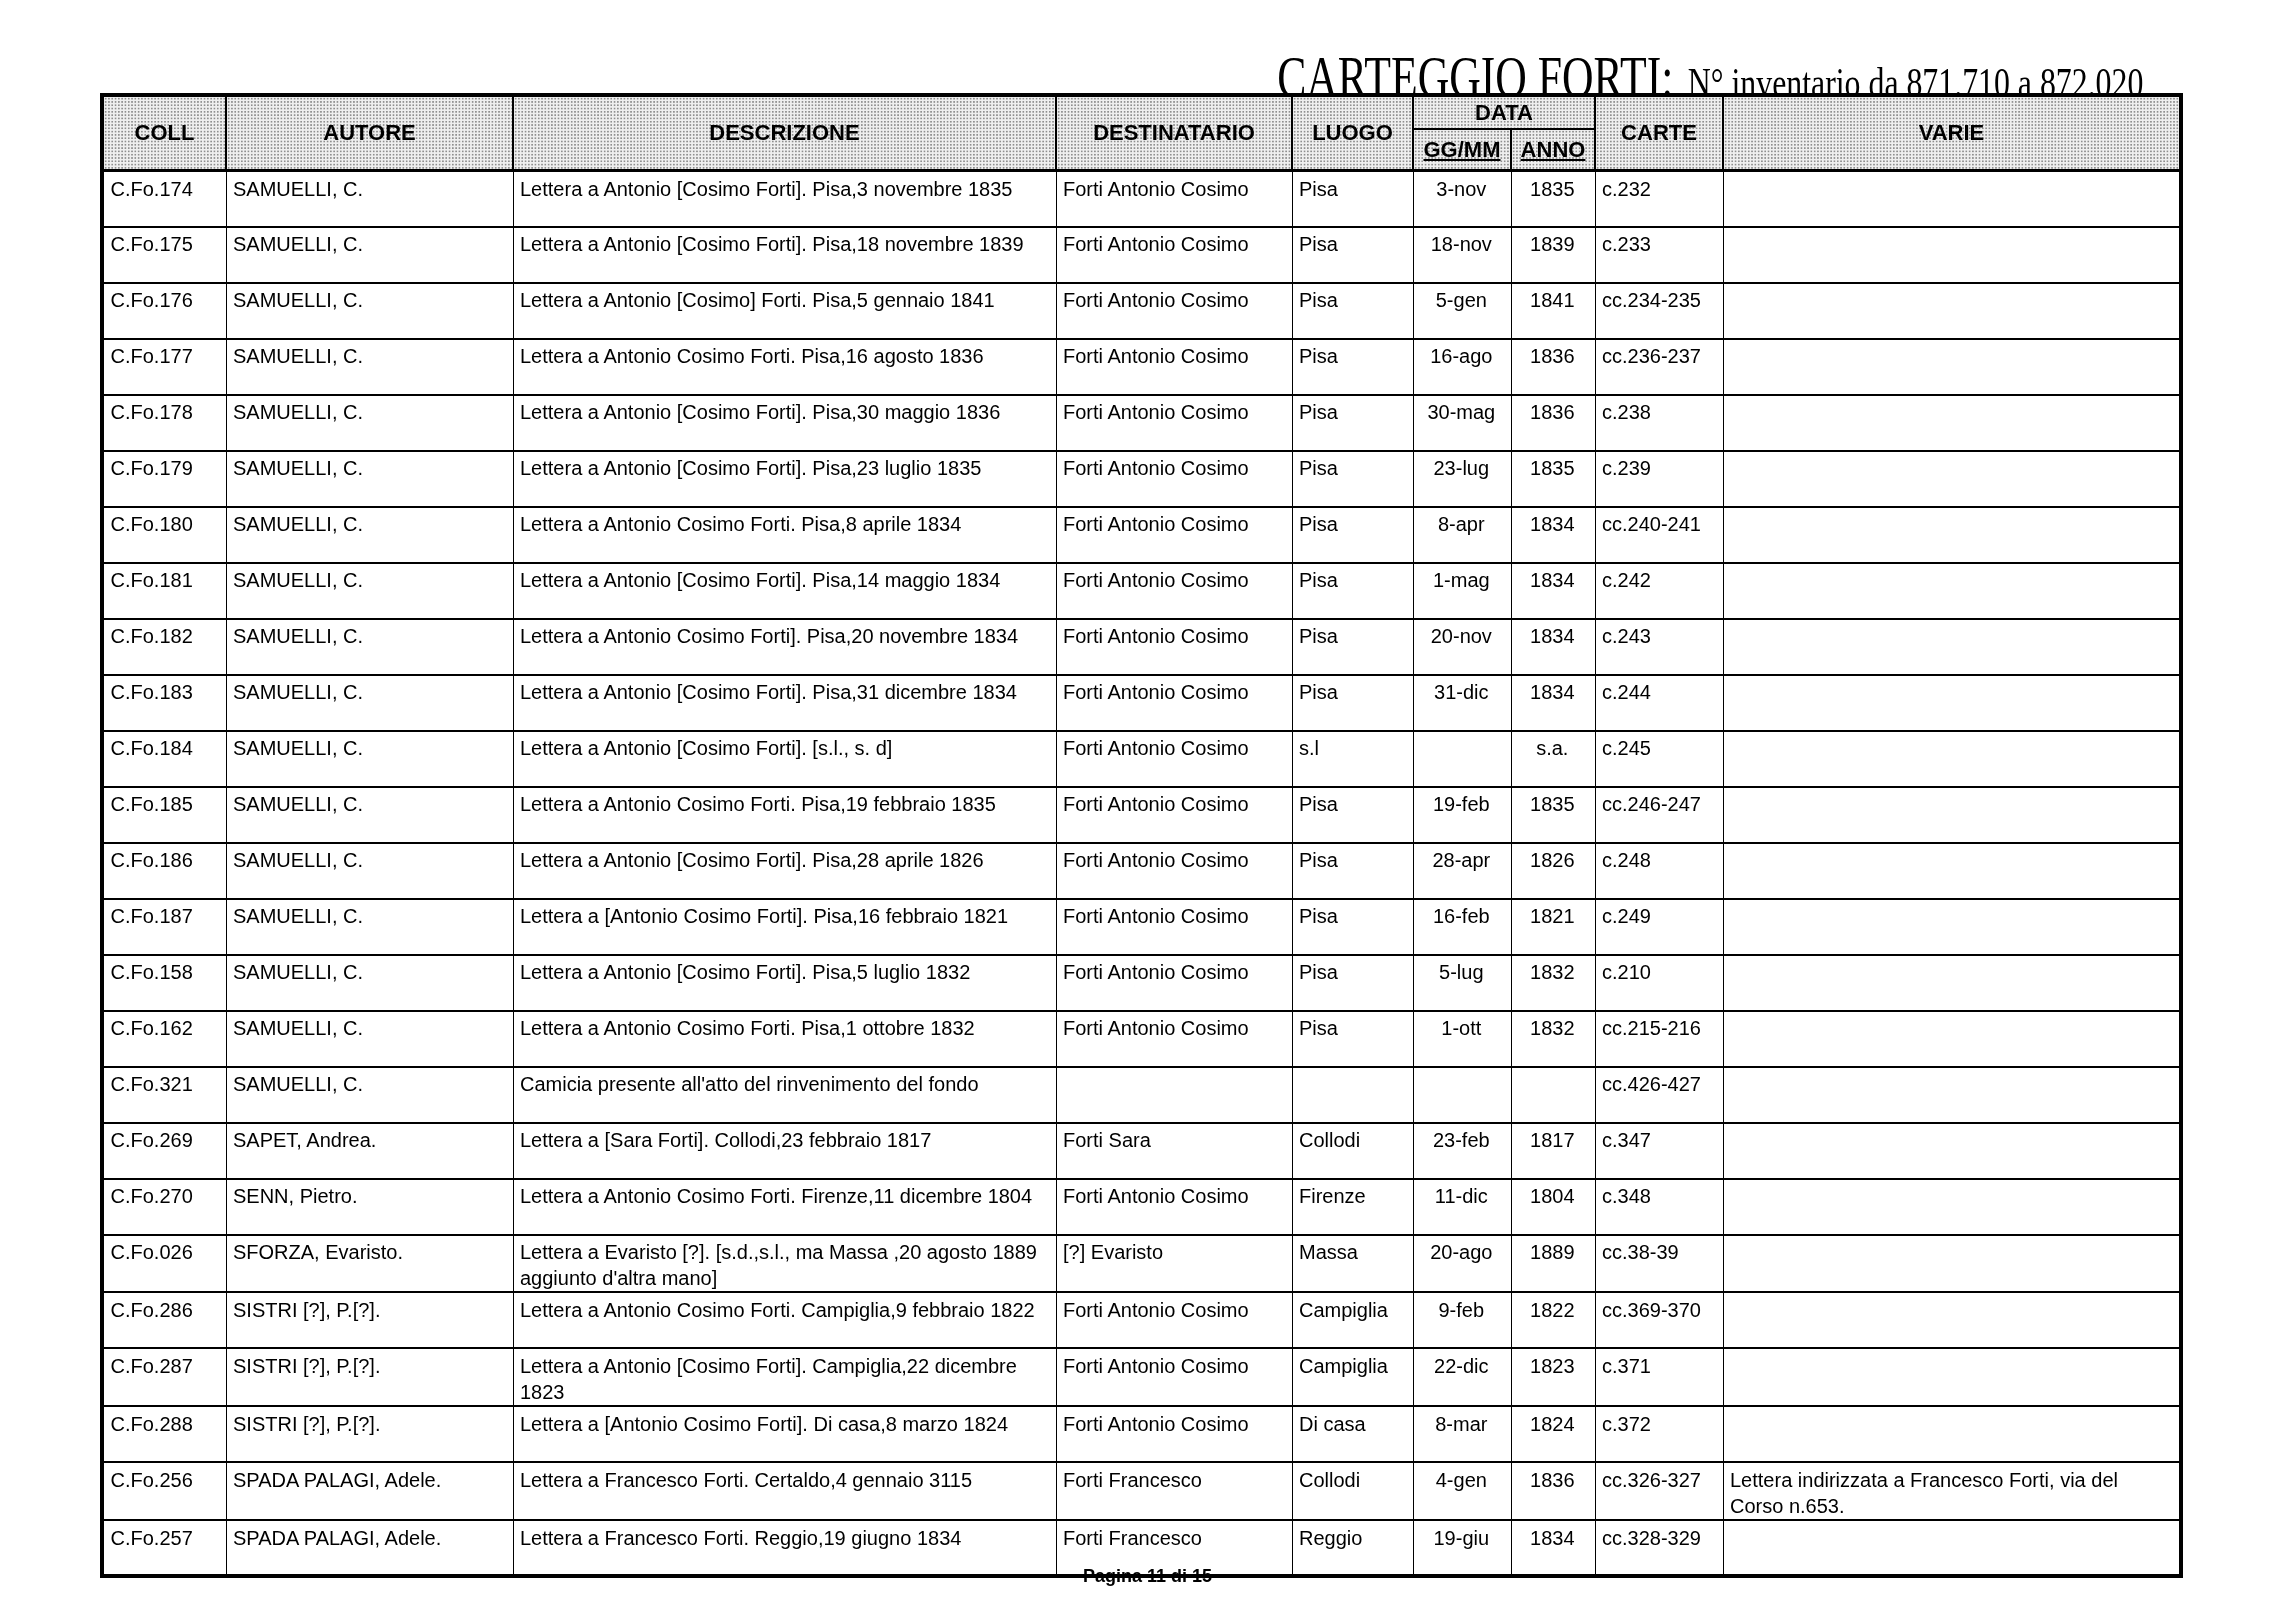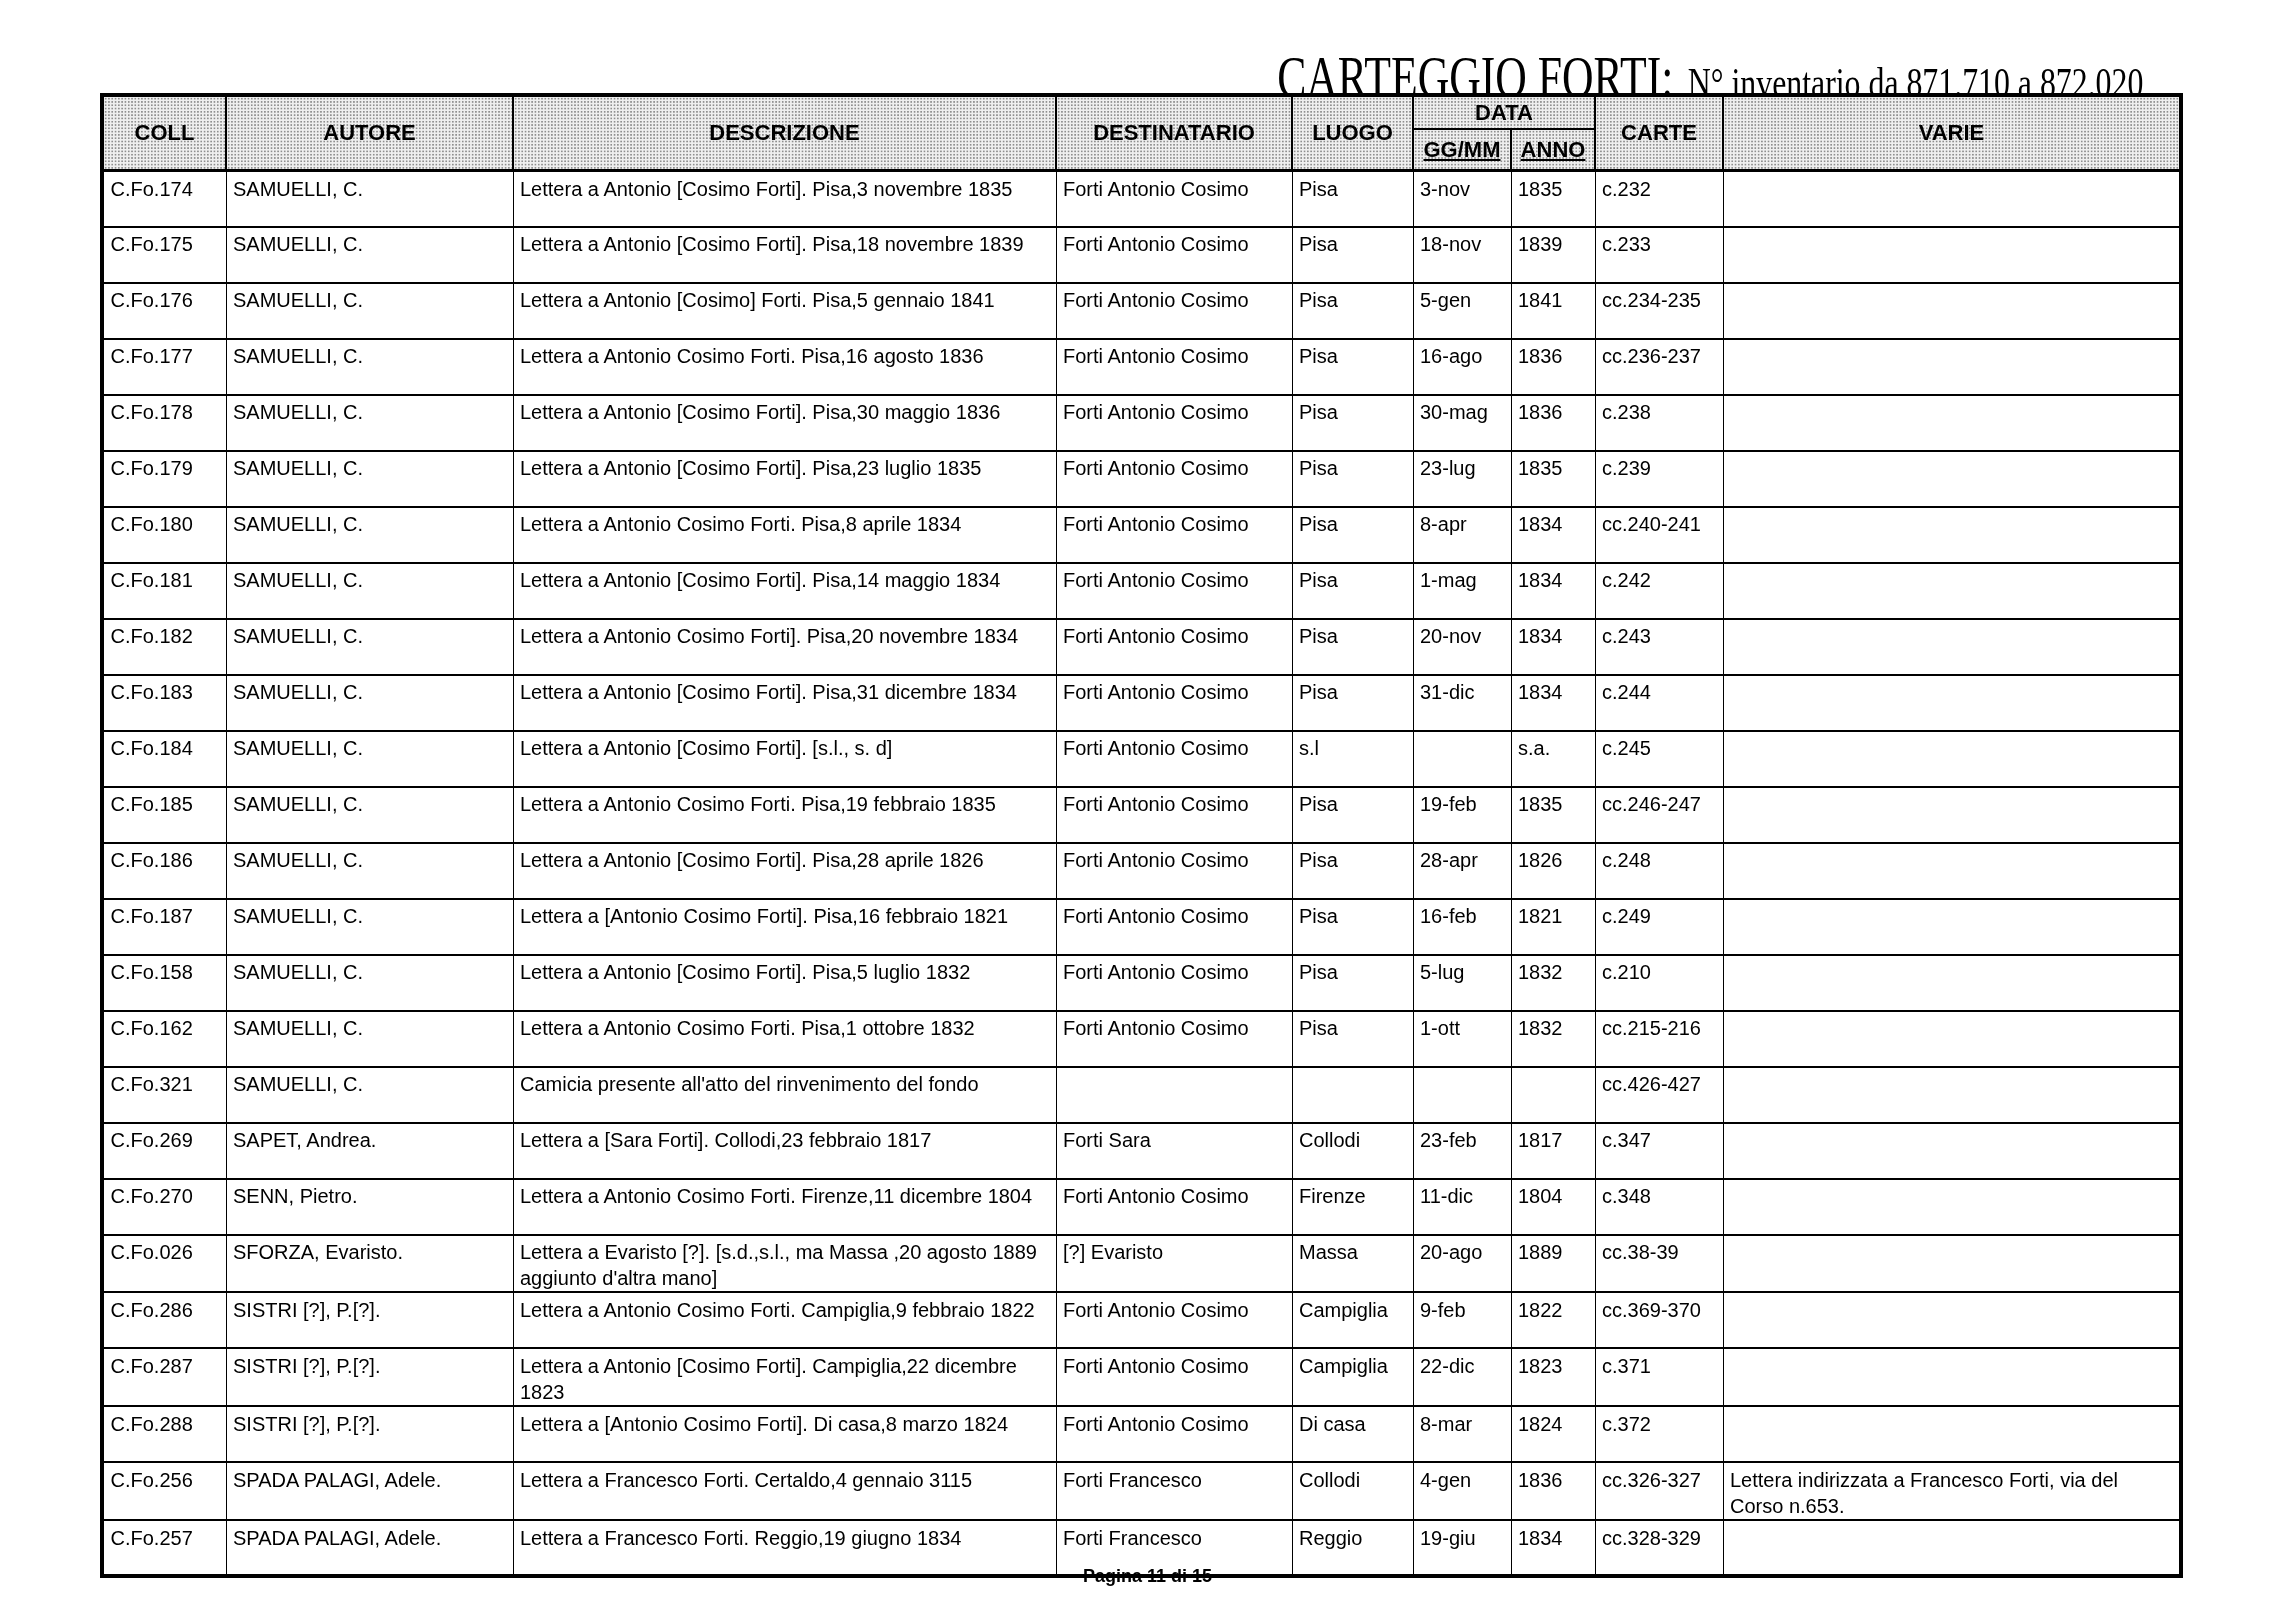--- a/index.html
+++ b/index.html
@@ -40,21 +40,21 @@
   .inv-table td{
     border-left:1.3px solid #000;border-right:1.3px solid #000;
     border-top:2.6px solid #000;
     font-size:20px;line-height:26px;
     vertical-align:top;text-align:left;
     padding:3.9px 5.2px 0 6.5px;
     height:56px;box-sizing:border-box;
     overflow:hidden;
   }
   .inv-table td.col-autore{font-weight:normal;}
-  .inv-table td.col-ggmm,.inv-table td.col-anno{text-align:left;padding-right:7.9px;}
+  .inv-table td.col-ggmm,.inv-table td.col-anno{text-align:center;padding-right:7.9px;}
   
   col.c-coll{width:124px;}
   col.c-autore{width:287px;}
   col.c-descrizione{width:543px;}
   col.c-destinatario{width:236px;}
   col.c-luogo{width:121px;}
   col.c-ggmm{width:98px;}
   col.c-anno{width:84px;}
   col.c-carte{width:128px;}
   col.c-varie{width:458px;}

